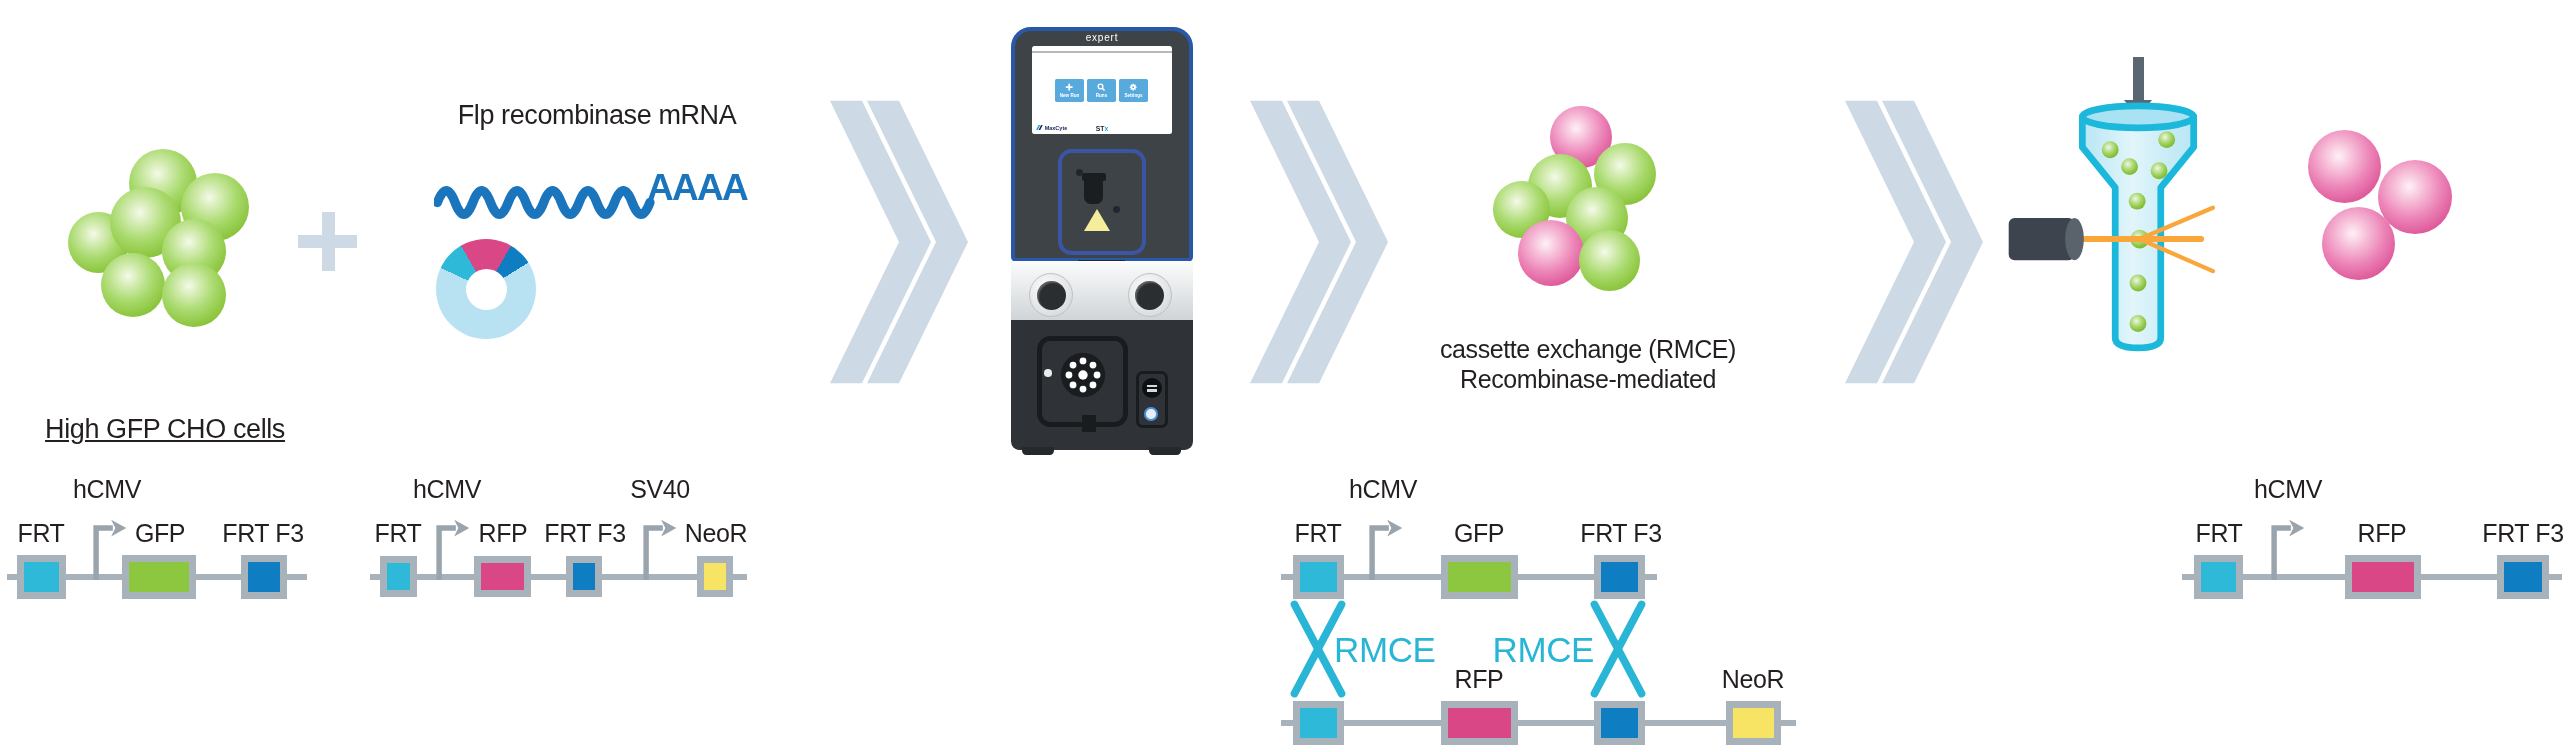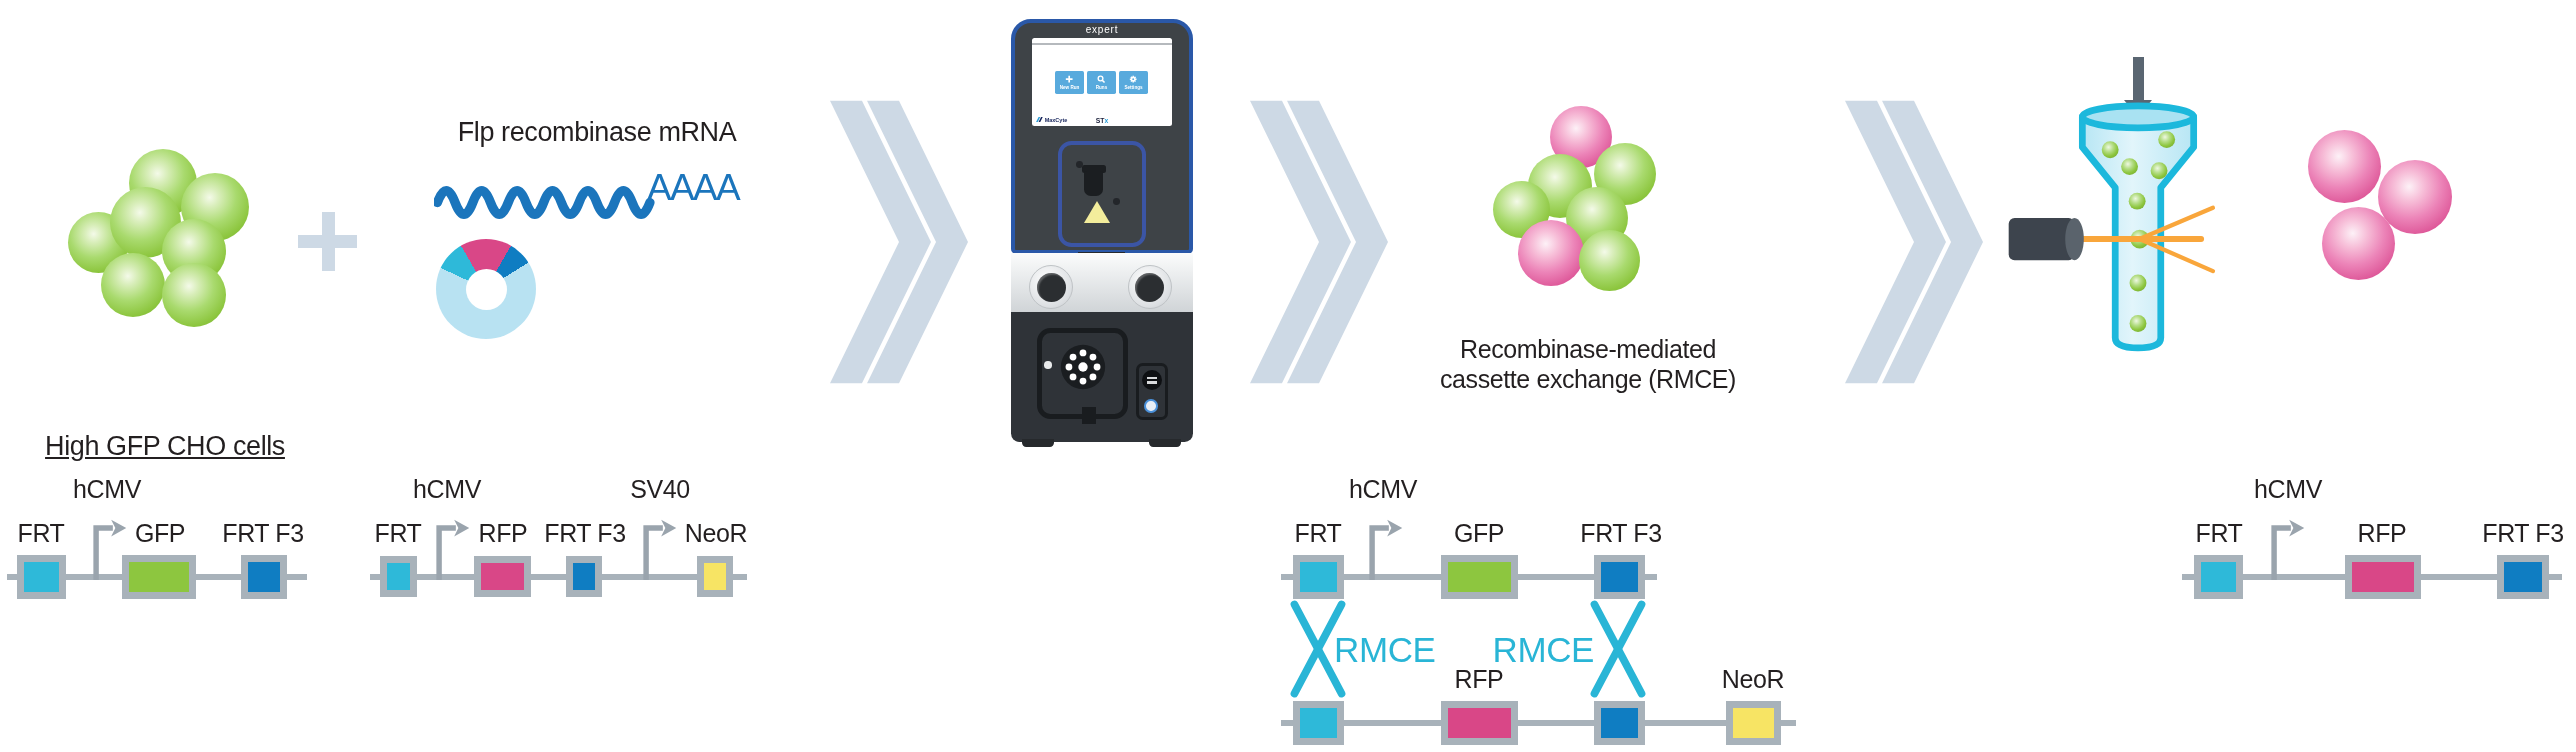--- a/index.html
+++ b/index.html
@@ -1,20 +1,20 @@
 <!DOCTYPE html>
 <html style="--frt_cyan: #2eb9d9; --gfp_green: #8dc63f; --frt_f3_blue: #0f7dc2; --rfp_pink: #d94787; --neor_yellow: #f7e464; --frame_gray: #a8b2ba; --text_dark: #231f20; --mrna_blue: #1b75bc; --rmce_cyan: #29b5d6; --chevron_blue: #cdd9e5; --laser_orange: #f9a63b; --funnel_cyan: #1cb8dc; --device_blue: #2a58a8; --device_dark: #3e4347; --screen_button_blue: #58aadd; --cell_green: #8dc63f; --cell_pink: #d9447f;font-size:13.5px"><head>
 <meta charset="utf-8">
 <style>
   html,body{margin:0;padding:0;background:#fff;}
   #stage{position:relative;width:2576px;height:753px;background:#ffffff;overflow:hidden;
          font-family:"Liberation Sans",sans-serif;color:var(--text_dark,#231f20);}
   
   .caption{position:absolute;font-size:27px;letter-spacing:-0.4px;text-align:center;
-           transform:translateX(-50%);white-space:nowrap;color:var(--text_dark,#231f20);margin-top:17px;}
+           transform:translateX(-50%);white-space:nowrap;color:var(--text_dark,#231f20);}
   .caption2{position:absolute;font-size:25px;line-height:29.5px;letter-spacing:-0.4px;text-align:center;
             transform:translateX(-50%);white-space:nowrap;color:var(--text_dark,#231f20);}
   .elabel{position:absolute;font-size:25px;letter-spacing:-0.4px;
           transform:translateX(-50%);white-space:nowrap;color:var(--text_dark,#231f20);}
   
   .cell{position:absolute;border-radius:50%;}
   .cell.green{background:radial-gradient(circle at 42% 36%,#f4fae9 0%,#d9eebb 16%,#a9da6e 45%,#8dc63f 72%,#7cb735 88%,#72ab2e 100%);}
   .cell.pink{background:radial-gradient(circle at 42% 36%,#fdf1f7 0%,#f7c0d9 22%,#ec84b8 50%,#de5899 76%,#d4478b 90%,#c83a7d 100%);}
   
   .plusbar{position:absolute;background:var(--chevron_blue,#c6d4e1);}
@@ -23,23 +23,23 @@
   .gbox{position:absolute;background:var(--frame_gray,#a8b2ba);padding:6.8px;box-sizing:border-box;}
   .gbox i{display:block;width:100%;height:100%;}
   .f-frt{background:var(--frt_cyan,#2eb9d9);}
   .f-gfp{background:var(--gfp_green,#8dc63f);}
   .f-f3{background:var(--frt_f3_blue,#0f7dc2);}
   .f-rfp{background:var(--rfp_pink,#d94787);}
   .f-neo{background:var(--neor_yellow,#f7e464);}
   .promoter{position:absolute;width:37px;height:62px;overflow:visible;}
   .rmce-x{position:absolute;width:56px;height:96px;overflow:visible;}
   .rmce-t{position:absolute;font-size:35px;letter-spacing:-0.4px;color:var(--rmce_cyan,#29b5d6);white-space:nowrap;}
-  .polya{position:absolute;font-size:37px;font-weight:normal;letter-spacing:-1.7px;color:var(--mrna_blue,#1b75bc);}
-  
-  #device{position:absolute;left:1009px;top:17px;width:186px;height:432px;}
+  .polya{position:absolute;font-size:37px;font-weight:bold;letter-spacing:-1.7px;color:var(--mrna_blue,#1b75bc);}
+  
+  #device{position:absolute;left:1009px;top:25px;width:186px;height:432px;}
   #device .abs{position:absolute;}
   .dev-body{left:1.7px;top:1.7px;width:182px;height:235px;background:var(--device_dark,#3e4347);
             border:4.2px solid var(--device_blue,#2a58a8);border-radius:20px 20px 5px 5px;box-sizing:border-box;}
   .dev-brand{left:0;top:6.8px;width:186px;text-align:center;font-size:10px;letter-spacing:0.8px;color:#fff;}
   .dev-screen{left:23px;top:21px;width:140px;height:88px;background:#fff;border-radius:2.5px;}
   .srule{position:absolute;left:0;top:5px;width:100%;height:1.7px;background:#b5b9bd;}
   .sbtn{position:absolute;top:33px;width:29px;height:23px;background:var(--screen_button_blue,#58aadd);
         border-radius:1.7px;display:flex;flex-direction:column;align-items:center;justify-content:center;gap:0.8px;}
   .blabel{font-size:4.6px;font-weight:bold;color:#fff;white-space:nowrap;}
   .mxc{position:absolute;left:4.2px;bottom:3.4px;display:flex;align-items:center;gap:1.7px;
@@ -196,22 +196,22 @@
   <div>
     <div class="cell pink" style="left:1550px;top:106px;width:62px;height:62px;"></div>
     <div class="cell green" style="left:1594px;top:143px;width:62px;height:62px;"></div>
     <div class="cell green" style="left:1528px;top:154px;width:64px;height:64px;"></div>
     <div class="cell green" style="left:1493px;top:181px;width:57px;height:57px;"></div>
     <div class="cell green" style="left:1566px;top:187px;width:62px;height:62px;"></div>
     <div class="cell pink" style="left:1518px;top:220px;width:66px;height:66px;"></div>
     <div class="cell green" style="left:1579px;top:230px;width:61px;height:61px;"></div>
   </div>
   <div class="caption2" style="left:1588px;top:335px;">
+    <span style="display:block;">cassette exchange (RMCE)</span>
     <span style="display:block;">Recombinase-mediated</span>
-    <span style="display:block;">cassette exchange (RMCE)</span>
   </div>
 
   <div class="arrow-shaft"></div>
   <div class="arrow-head"></div>
   <svg style="position:absolute;left:2068px;top:98px;" width="140" height="262" viewBox="0 0 166 310">
     <defs>
       <radialGradient id="cellg" cx="0.4" cy="0.35" r="0.7">
         <stop offset="0" stop-color="#eef8e2"></stop>
           <stop offset="0.4" stop-color="#b4dd85"></stop>
         <stop offset="0.75" stop-color="#8dc63f"></stop>

